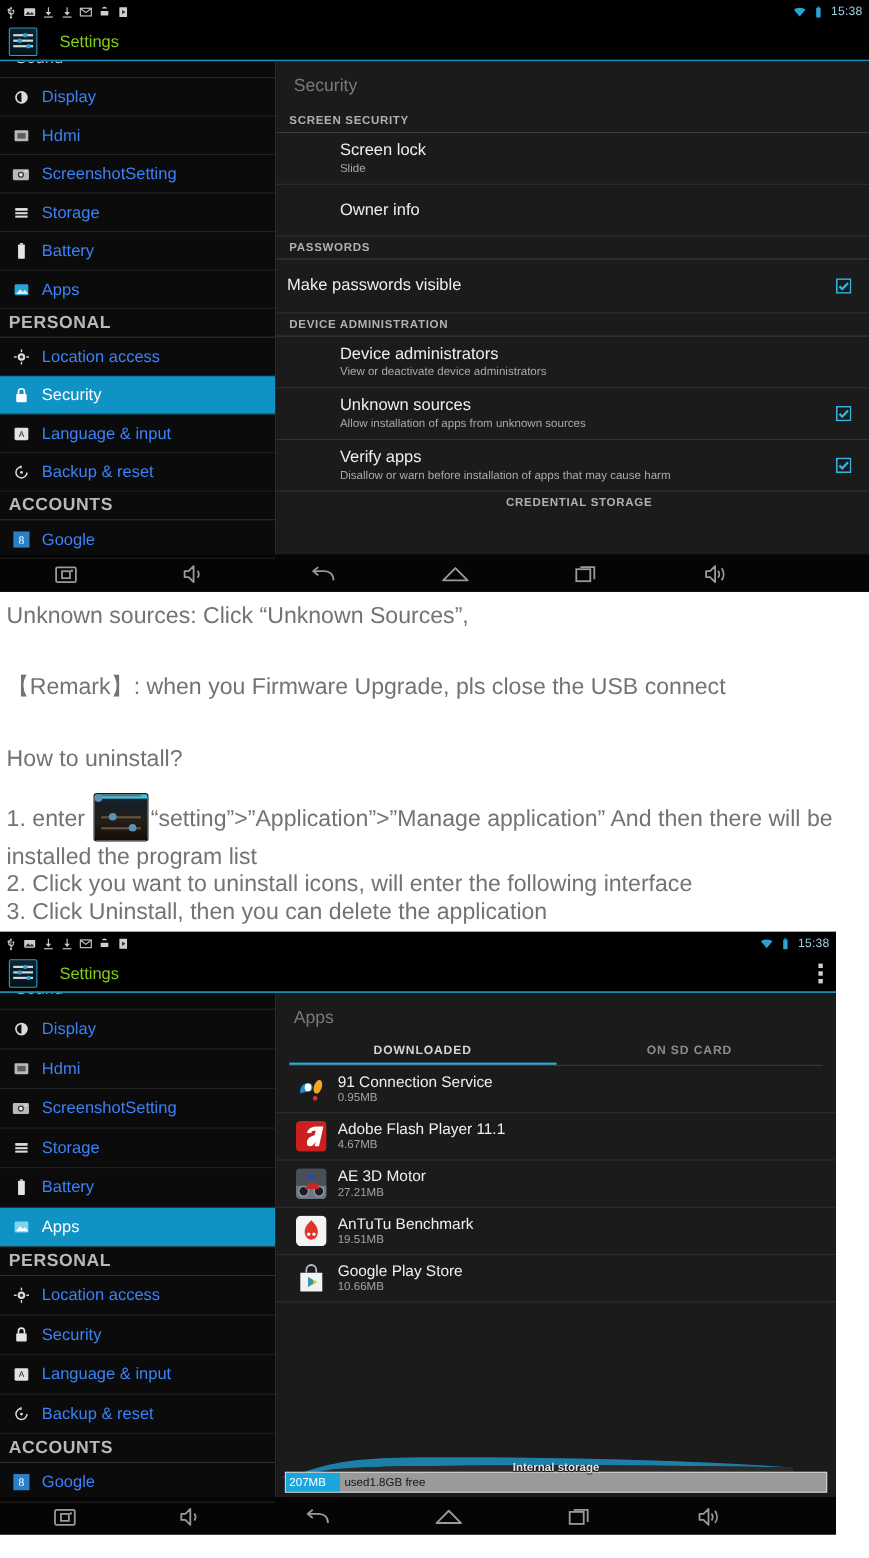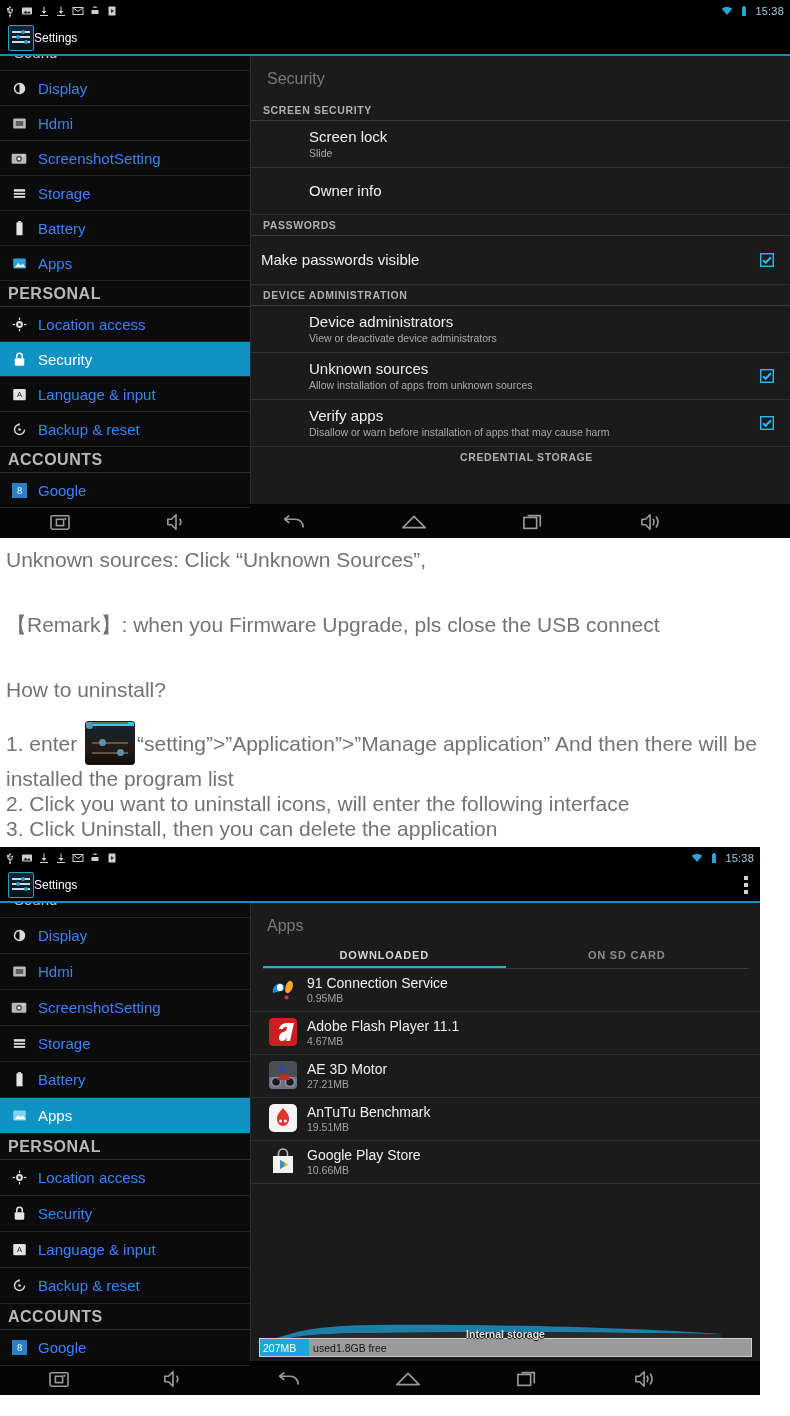--- a/index.html
+++ b/index.html
@@ -34,21 +34,21 @@
     position:relative;flex:none;
   }
   .appbar-icon i{position:absolute;height:1.5px;background:#cfd8dc;left:3px;right:3px;}
   .appbar-icon i:nth-child(1){top:5px;}
   .appbar-icon i:nth-child(2){top:10px;}
   .appbar-icon i:nth-child(3){top:15px;}
   .appbar-icon b{position:absolute;width:4px;height:4px;border-radius:50%;background:#2a9fd0;}
   .appbar-icon b:nth-child(4){top:3.5px;left:12px;}
   .appbar-icon b:nth-child(5){top:8.5px;left:7px;}
   .appbar-icon b:nth-child(6){top:13.5px;left:15px;}
-  .appbar-title{color:#ffffff;font-size:12px;margin-left:0;}
+  .appbar-title{color:#84cc16;font-size:15px;margin-left:20px;}
   .overflow-dots{
     margin-left:auto;margin-right:12px;
     width:4px;display:flex;flex-direction:column;gap:3px;
   }
   .overflow-dots span{width:4px;height:4px;background:#cfcfcf;display:block;}
 
   .bluerule{height:2px;background:#1a8cba;}
 
   .body-row{display:flex;position:relative;background:#0a0a0a;}
 
@@ -100,21 +100,21 @@
 
   
   .tabs{display:flex;border-bottom:1px solid #3a3a3a;margin:0 12px;padding-top:2px;}
   .tab{
     flex:1;text-align:center;color:#8d8d8d;
     font-size:11px;font-weight:bold;letter-spacing:.8px;
     padding:6px 0 5px;border-bottom:2px solid transparent;
   }
   .tab.act{color:#d6d6d6;border-bottom-color:#33a8d6;}
   .app-row{
-    display:flex;align-items:flex-start;gap:10px;
+    display:flex;align-items:center;gap:10px;
     padding:6px 12px 6px 18px;border-bottom:1px solid #2e2e2e;
   }
   .app-ico{width:28px;height:28px;flex:none;border-radius:4px;overflow:hidden;position:relative;}
   .app-name{color:#f0f0f0;font-size:14px;line-height:17px;}
   .app-size{color:#a3a3a3;font-size:10.5px;line-height:13px;}
   .storage-wrap{position:absolute;left:0;right:0;bottom:0;padding:0 8px 4px;}
   .storage-label{
     color:#e3e3e3;font-size:10.5px;font-weight:bold;text-align:center;
     text-shadow:0 1px 1px #000;margin-bottom:-2px;position:relative;z-index:2;
   }

